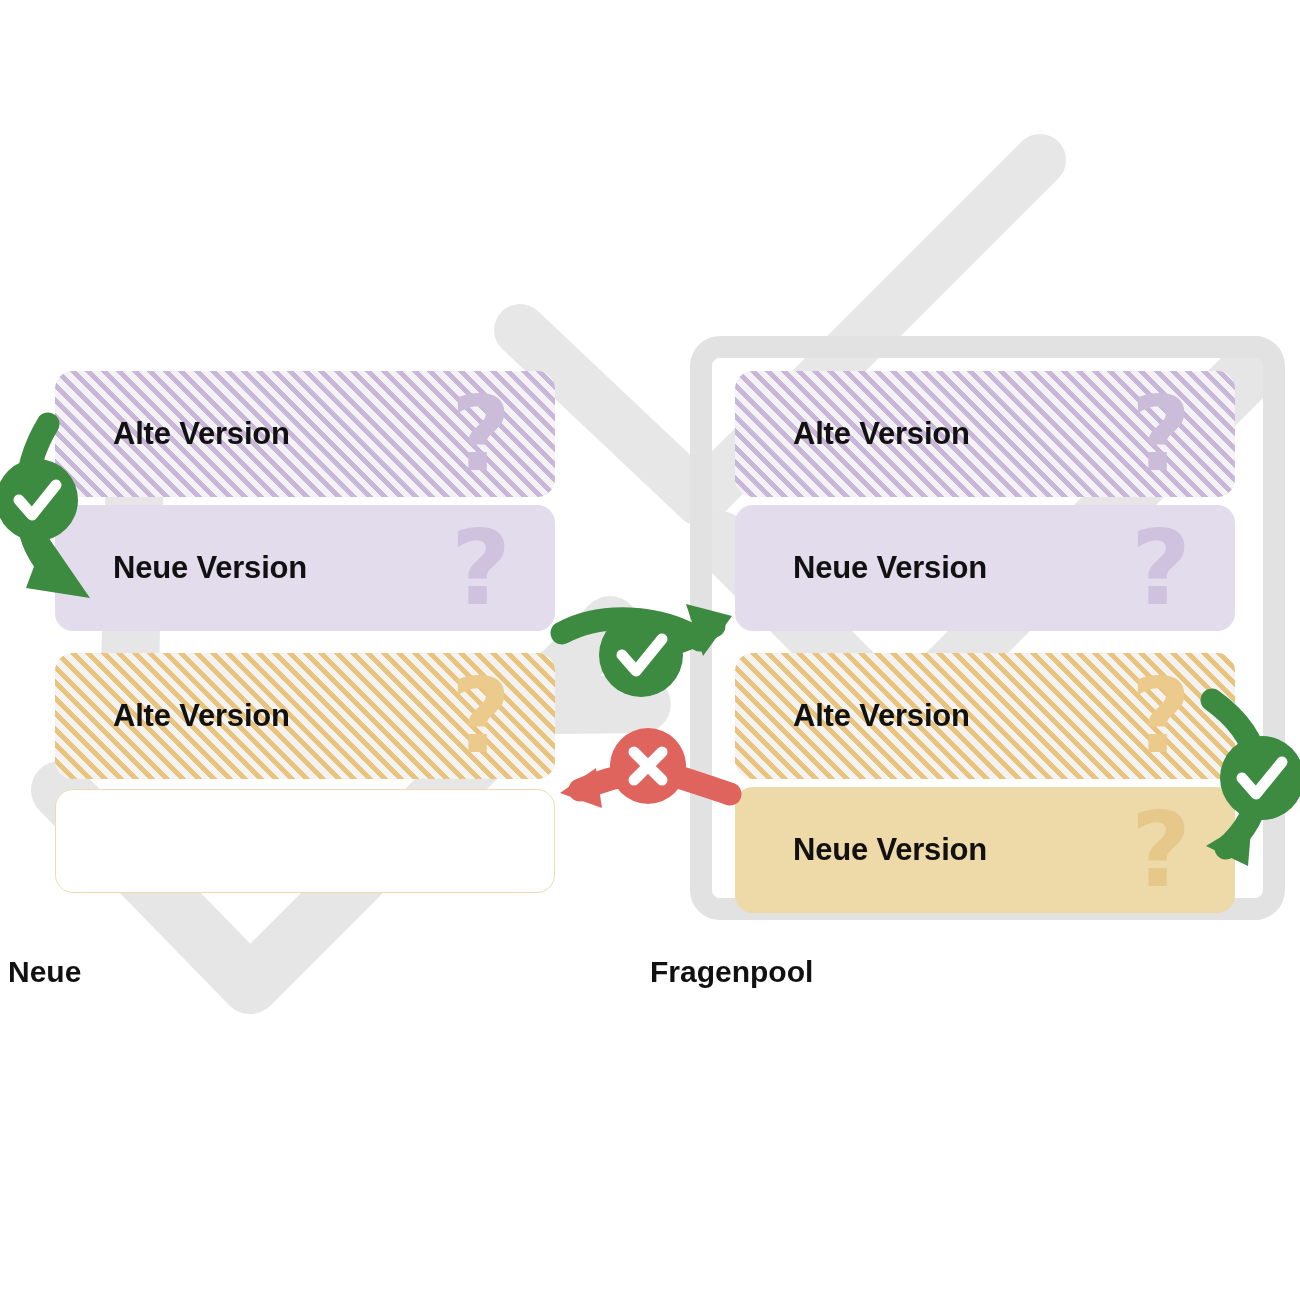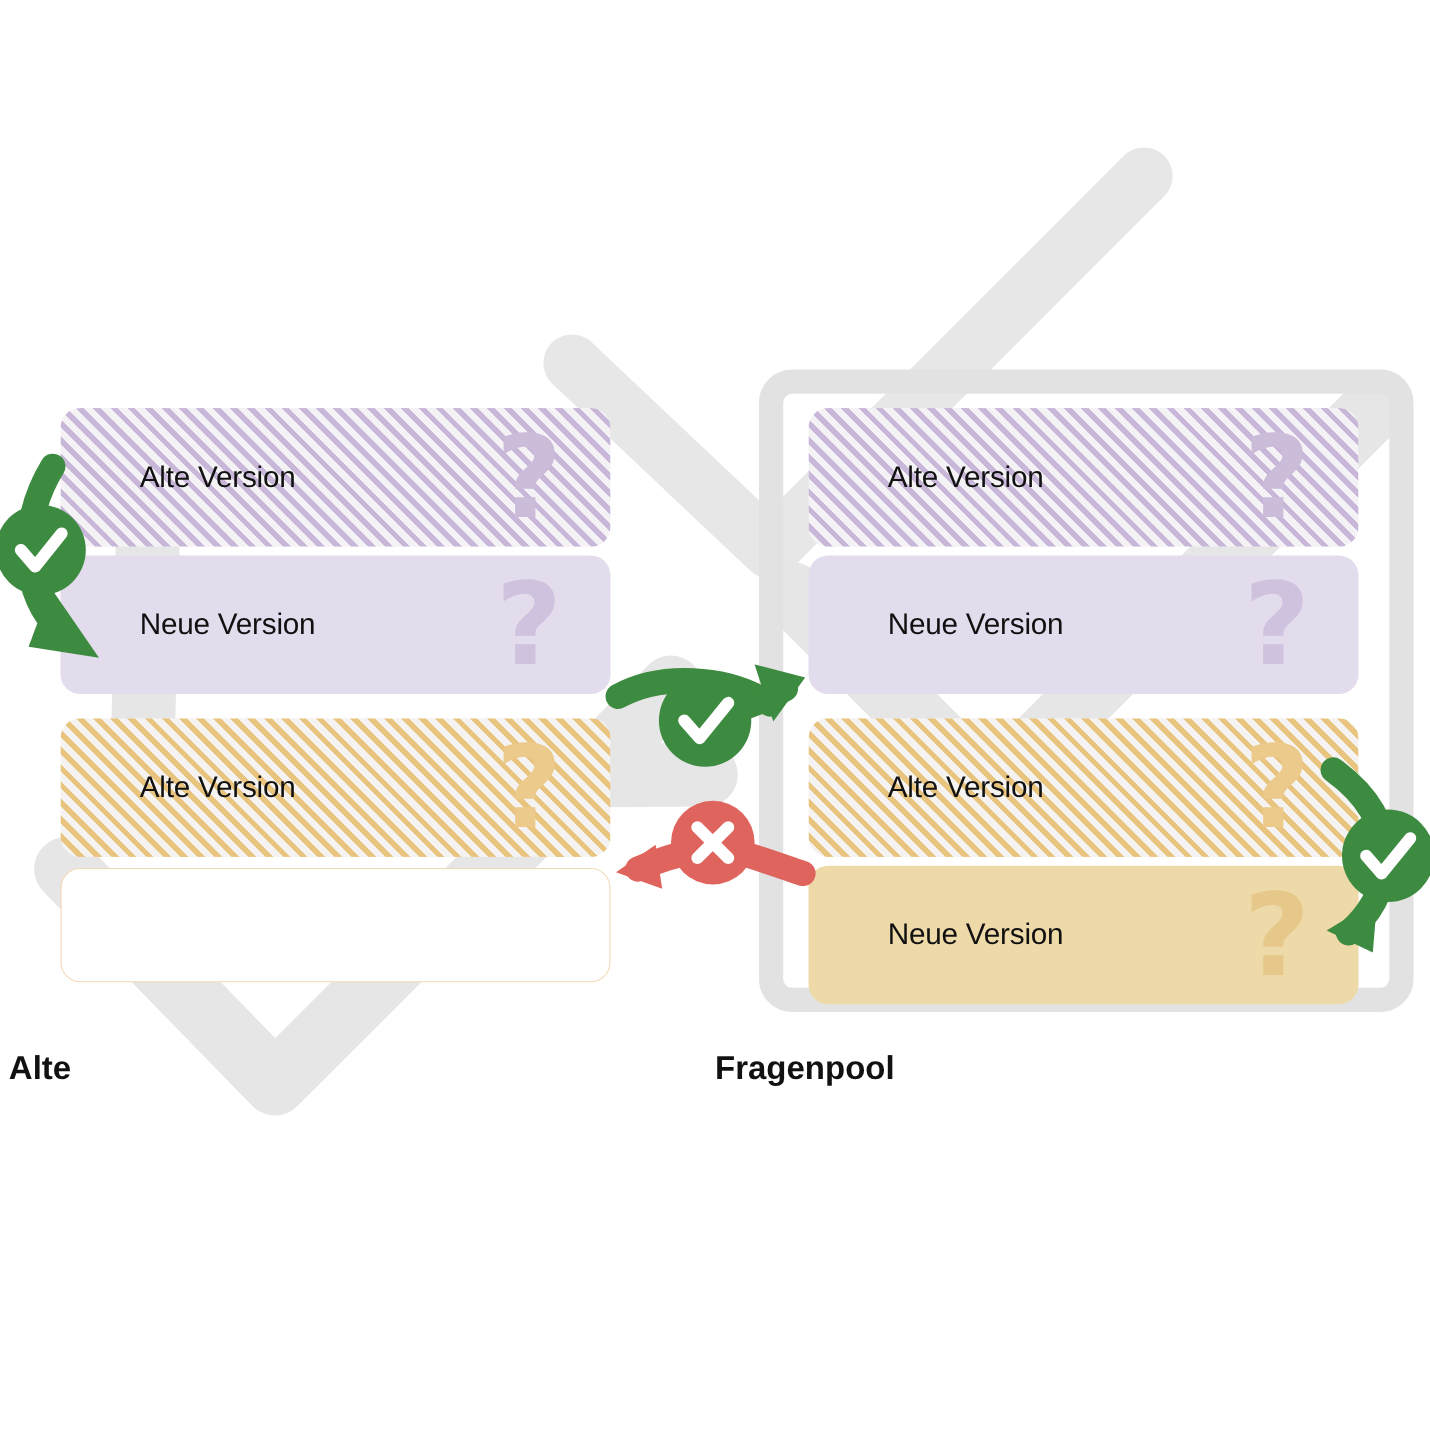--- a/index.html
+++ b/index.html
@@ -48,25 +48,25 @@
   
   .qbox {
     position: absolute;
     box-sizing: border-box;
     border-radius: 18px;
     z-index: 3;
     overflow: hidden;
   }
   .qbox .label {
     position: absolute;
-    left: 72px;
+    left: 58px;
     top: 50%;
     transform: translateY(-50%);
-    font-size: 27px;
-    font-weight: normal;
+    font-size: 31px;
+    font-weight: bold;
     color: #111111;
     letter-spacing: -0.2px;
     white-space: nowrap;
     z-index: 2;
   }
   .qbox .qmark {
     position: absolute;
     right: 44px;
     top: 50%;
     transform: translateY(-50%);
@@ -230,16 +230,16 @@
 
     <g>
       <path d="M 1212 700 C 1248 726, 1262 756, 1258 790" fill="none" stroke="#3d8b40" stroke-width="23" stroke-linecap="round"></path>
       <path d="M 1258 790 C 1256 814, 1244 832, 1226 848" fill="none" stroke="#3d8b40" stroke-width="23" stroke-linecap="round"></path>
       <polygon points="1252,818 1248,866 1206,846" fill="#3d8b40"></polygon>
       <circle cx="1262" cy="778" r="42" fill="#3d8b40"></circle>
       <path d="M 1242 778 L 1256 794 L 1282 762" fill="none" stroke="#ffffff" stroke-width="11" stroke-linecap="round" stroke-linejoin="round"></path>
     </g>
   </svg>
 
-  <div id="caption-test" class="caption">Alte</div>
+  <div id="caption-test" class="caption">Neue</div>
   <div id="caption-pool" class="caption">Fragenpool</div>
 
 </div>
 
 </body></html>

